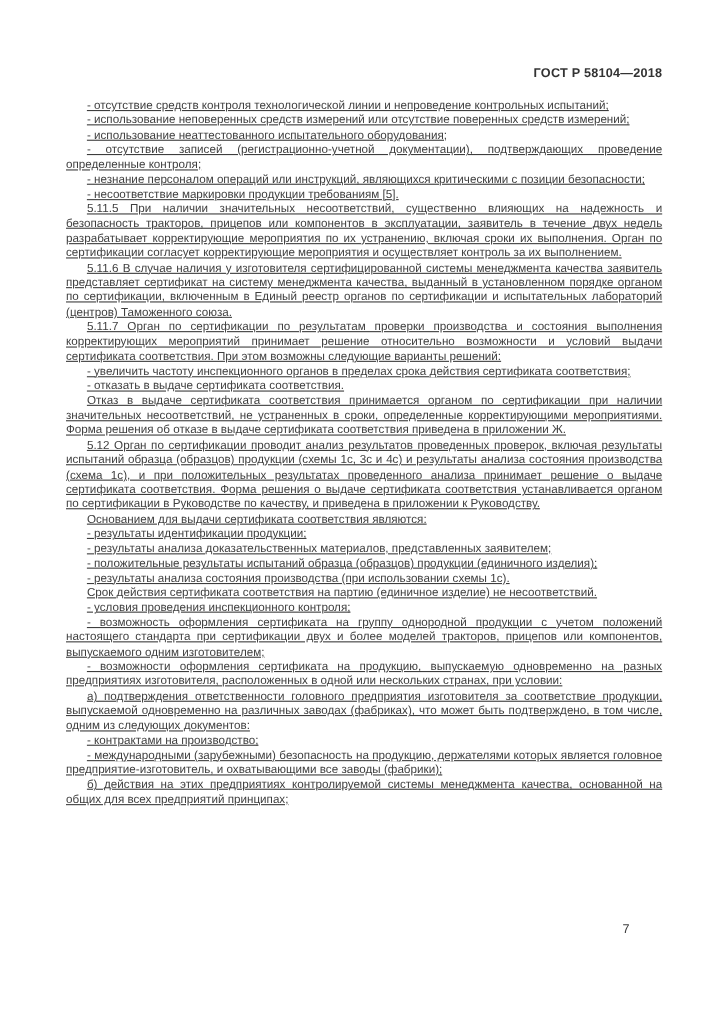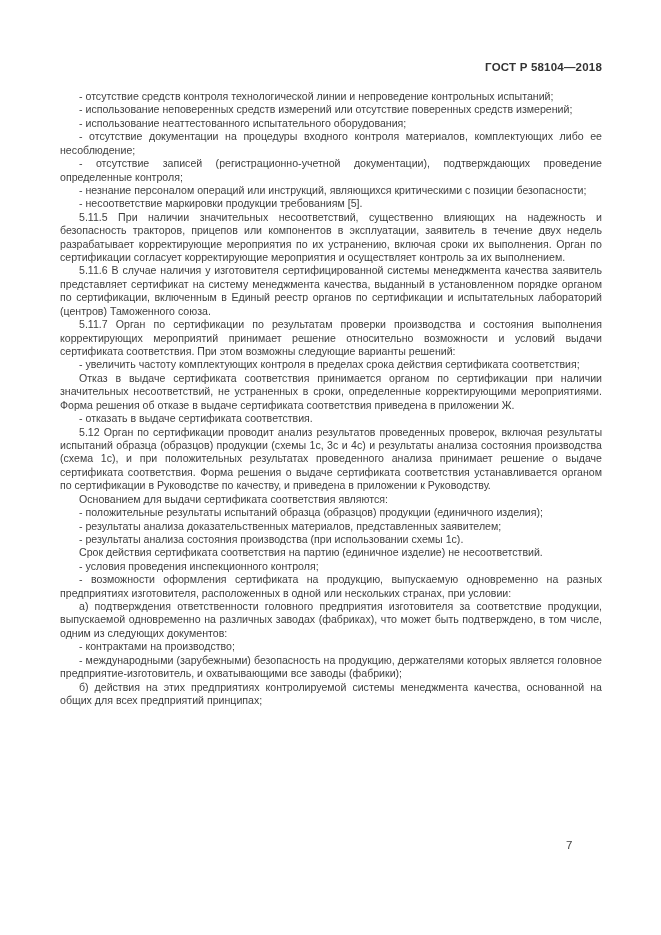--- a/index.html
+++ b/index.html
@@ -30,20 +30,21 @@
   }
   .content {
     position: absolute;
     top: 90px;
     left: 60px;
     width: 542px;
     font-size: 10.6px;
     line-height: 13.42px;
     text-align: justify;
     color: #3e3e3e;
+    text-decoration: underline;
   }
   .content p {
     margin: 0;
     padding: 0;
     text-indent: 19px;
   }
   .page-number {
     position: absolute;
     top: 839px;
     left: 566px;
@@ -55,37 +56,38 @@
 <body>
 
 <div class="page">
 
   <div class="doc-header">ГОСТ Р 58104—2018</div>
 
   <div class="content">
     <p>- отсутствие средств контроля технологической линии и непроведение контрольных испытаний;</p>
     <p>- использование неповеренных средств измерений или отсутствие поверенных средств измерений;</p>
     <p>- использование неаттестованного испытательного оборудования;</p>
-    <p>- отсутствие документации на процедуры входного контроля материалов, комплектующих либо ее несоблюдение;</p>
     <p>- отсутствие записей (регистрационно-учетной документации), подтверждающих проведение определенные контроля;</p>
     <p>- незнание персоналом операций или инструкций, являющихся критическими с позиции безопасности;</p>
     <p>- несоответствие маркировки продукции требованиям [5].</p>
     <p>5.11.5 При наличии значительных несоответствий, существенно влияющих на надежность и безопасность тракторов, прицепов или компонентов в эксплуатации, заявитель в течение двух недель разрабатывает корректирующие мероприятия по их устранению, включая сроки их выполнения. Орган по сертификации согласует корректирующие мероприятия и осуществляет контроль за их выполнением.</p>
     <p>5.11.6 В случае наличия у изготовителя сертифицированной системы менеджмента качества заявитель представляет сертификат на систему менеджмента качества, выданный в установленном порядке органом по сертификации, включенным в Единый реестр органов по сертификации и испытательных лабораторий (центров) Таможенного союза.</p>
     <p>5.11.7 Орган по сертификации по результатам проверки производства и состояния выполнения корректирующих мероприятий принимает решение относительно возможности и условий выдачи сертификата соответствия. При этом возможны следующие варианты решений:</p>
-    <p>- увеличить частоту комплектующих контроля в пределах срока действия сертификата соответствия;</p>
+    <p>- увеличить частоту инспекционного органов в пределах срока действия сертификата соответствия;</p>
+    <p>- отказать в выдаче сертификата соответствия.</p>
     <p>Отказ в выдаче сертификата соответствия принимается органом по сертификации при наличии значительных несоответствий, не устраненных в сроки, определенные корректирующими мероприятиями. Форма решения об отказе в выдаче сертификата соответствия приведена в приложении Ж.</p>
-    <p>- отказать в выдаче сертификата соответствия.</p>
     <p>5.12 Орган по сертификации проводит анализ результатов проведенных проверок, включая результаты испытаний образца (образцов) продукции (схемы 1с, 3с и 4с) и результаты анализа состояния производства (схема 1с), и при положительных результатах проведенного анализа принимает решение о выдаче сертификата соответствия. Форма решения о выдаче сертификата соответствия устанавливается органом по сертификации в Руководстве по качеству, и приведена в приложении к Руководству.</p>
     <p>Основанием для выдачи сертификата соответствия являются:</p>
+    <p>- результаты идентификации продукции;</p>
+    <p>- результаты анализа доказательственных материалов, представленных заявителем;</p>
     <p>- положительные результаты испытаний образца (образцов) продукции (единичного изделия);</p>
-    <p>- результаты анализа доказательственных материалов, представленных заявителем;</p>
     <p>- результаты анализа состояния производства (при использовании схемы 1с).</p>
     <p>Срок действия сертификата соответствия на партию (единичное изделие) не несоответствий.</p>
     <p>- условия проведения инспекционного контроля;</p>
+    <p>- возможность оформления сертификата на группу однородной продукции с учетом положений настоящего стандарта при сертификации двух и более моделей тракторов, прицепов или компонентов, выпускаемого одним изготовителем;</p>
     <p>- возможности оформления сертификата на продукцию, выпускаемую одновременно на разных предприятиях изготовителя, расположенных в одной или нескольких странах, при условии:</p>
     <p>а) подтверждения ответственности головного предприятия изготовителя за соответствие продукции, выпускаемой одновременно на различных заводах (фабриках), что может быть подтверждено, в том числе, одним из следующих документов:</p>
     <p>- контрактами на производство;</p>
     <p>- международными (зарубежными) безопасность на продукцию, держателями которых является головное предприятие-изготовитель, и охватывающими все заводы (фабрики);</p>
     <p>б) действия на этих предприятиях контролируемой системы менеджмента качества, основанной на общих для всех предприятий принципах;</p>
   </div>
 
   <div class="page-number">7</div>
 
 </div>

